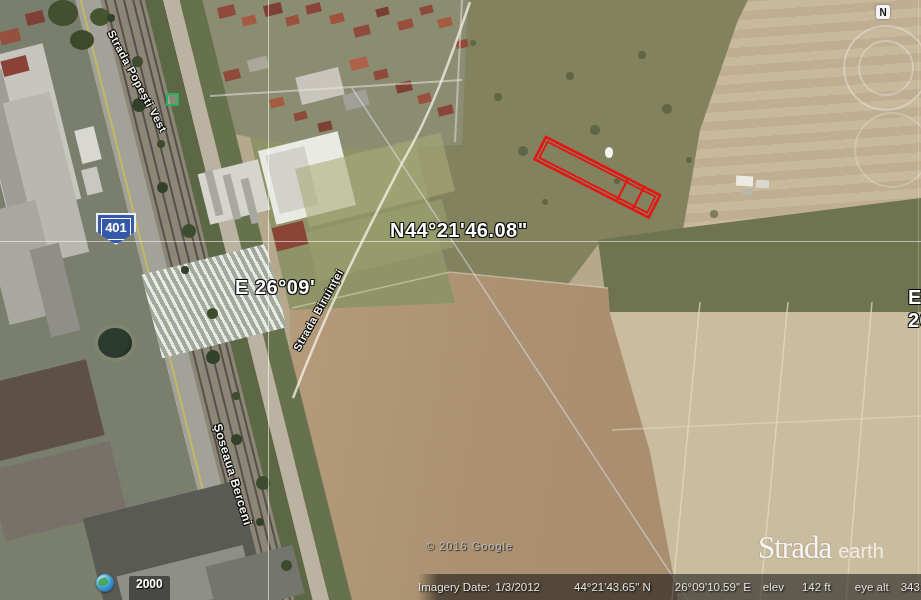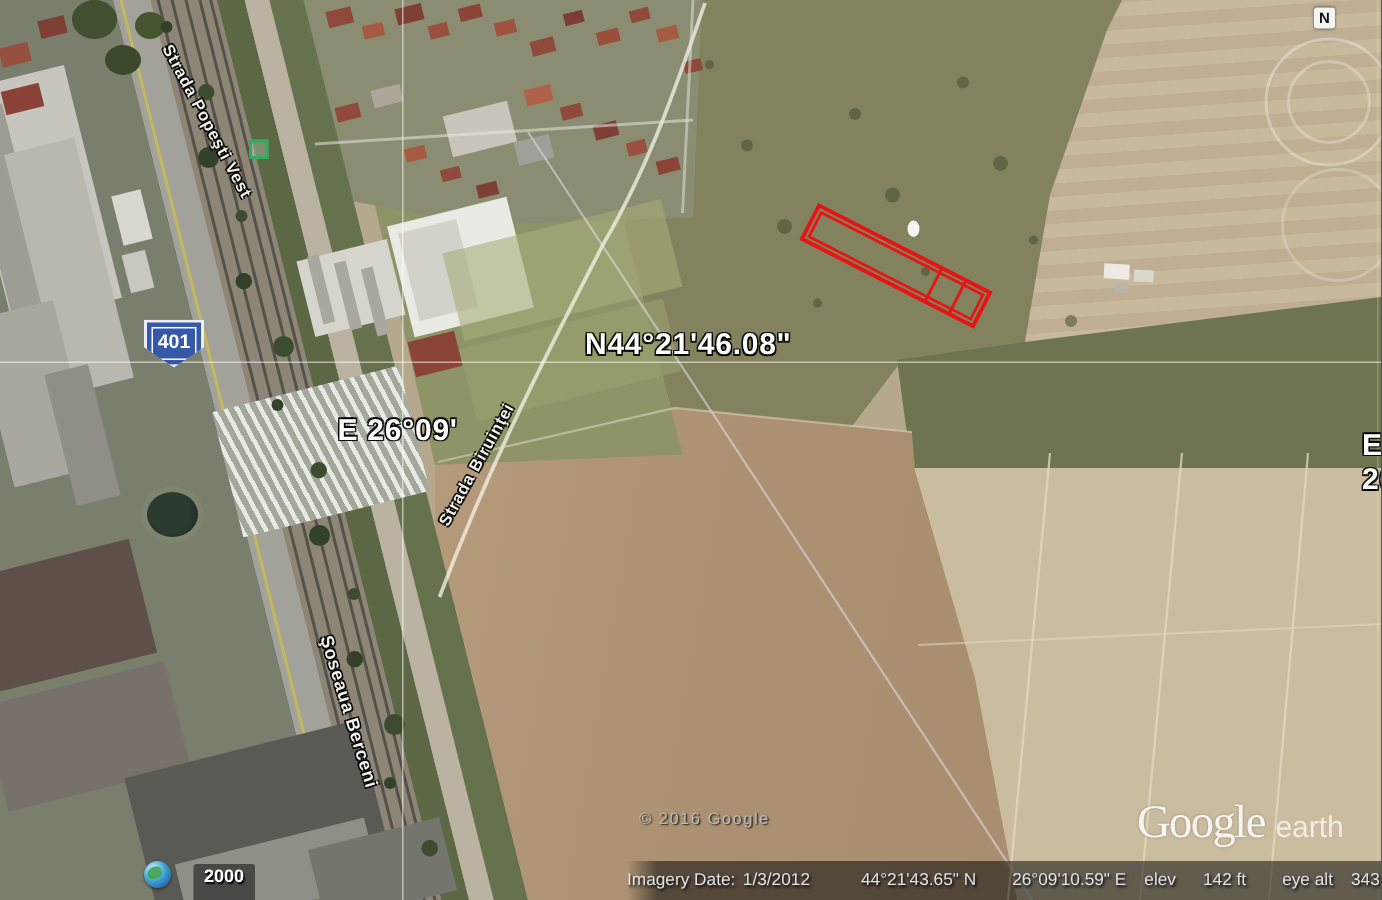--- a/index.html
+++ b/index.html
@@ -189,21 +189,21 @@
       <line x1="92" y1="0" x2="92" y2="25" stroke="#e81313" stroke-width="2"></line>
       <line x1="110" y1="0" x2="110" y2="25" stroke="#e81313" stroke-width="2"></line>
     </g>
   </svg>
 
   <div class="grid-v" style="left:268px;"></div>
   <div class="grid-v" style="left:918px;opacity:.4;"></div>
   <div class="grid-h"></div>
 
   <div class="geo-label" style="left:390px;top:219px;">N44°21'46.08"</div>
-  <div class="geo-label" style="left:225px;top:276px;">E 26°09'</div>
+  <div class="geo-label" style="left:235px;top:276px;">E 26°09'</div>
   <div class="geo-label" style="left:908px;top:286px;">E 26°</div>
 
   <div class="street-label" style="left:116px;top:28px;transform:rotate(62deg);transform-origin:0 0;">Strada Popeşti Vest</div>
   <div class="street-label" style="left:296px;top:344px;transform:rotate(-61deg);transform-origin:0 50%;">Strada Biruinţei</div>
   <div class="street-label" style="left:224px;top:422px;transform:rotate(73deg);transform-origin:0 0;font-size:12px;">Şoseaua Berceni</div>
 
   <div class="shield">
     <span>401</span>
   </div>
 
@@ -212,21 +212,21 @@
     <div class="nav-ring" style="left:843px;top:25px;width:82px;height:82px;"></div>
     <div class="nav-ring" style="left:858px;top:40px;width:52px;height:52px;border-color:rgba(255,255,255,.28);"></div>
     <div class="nav-ring" style="left:854px;top:112px;width:72px;height:72px;border-color:rgba(255,255,255,.22);"></div>
   </div>
 
   <div class="globe"></div>
   <div class="scale-badge">2000</div>
 
   <div class="copyright">© 2016 Google</div>
   <div class="logo">
-    <span class="g">Google</span><span class="e">earth</span>
+    <span class="g">Strada</span><span class="e">earth</span>
   </div>
 
   <div class="statusbar">
     <span style="">Imagery Date:</span>
     <span style="margin-left:5px;">1/3/2012</span>
     <span style="margin-left:34px;">44°21'43.65" N</span>
     <span style="margin-left:24px;">26°09'10.59" E</span>
     <span style="margin-left:12px;">elev</span>
     <span style="margin-left:18px;">142 ft</span>
     <span style="margin-left:24px;">eye alt</span>

